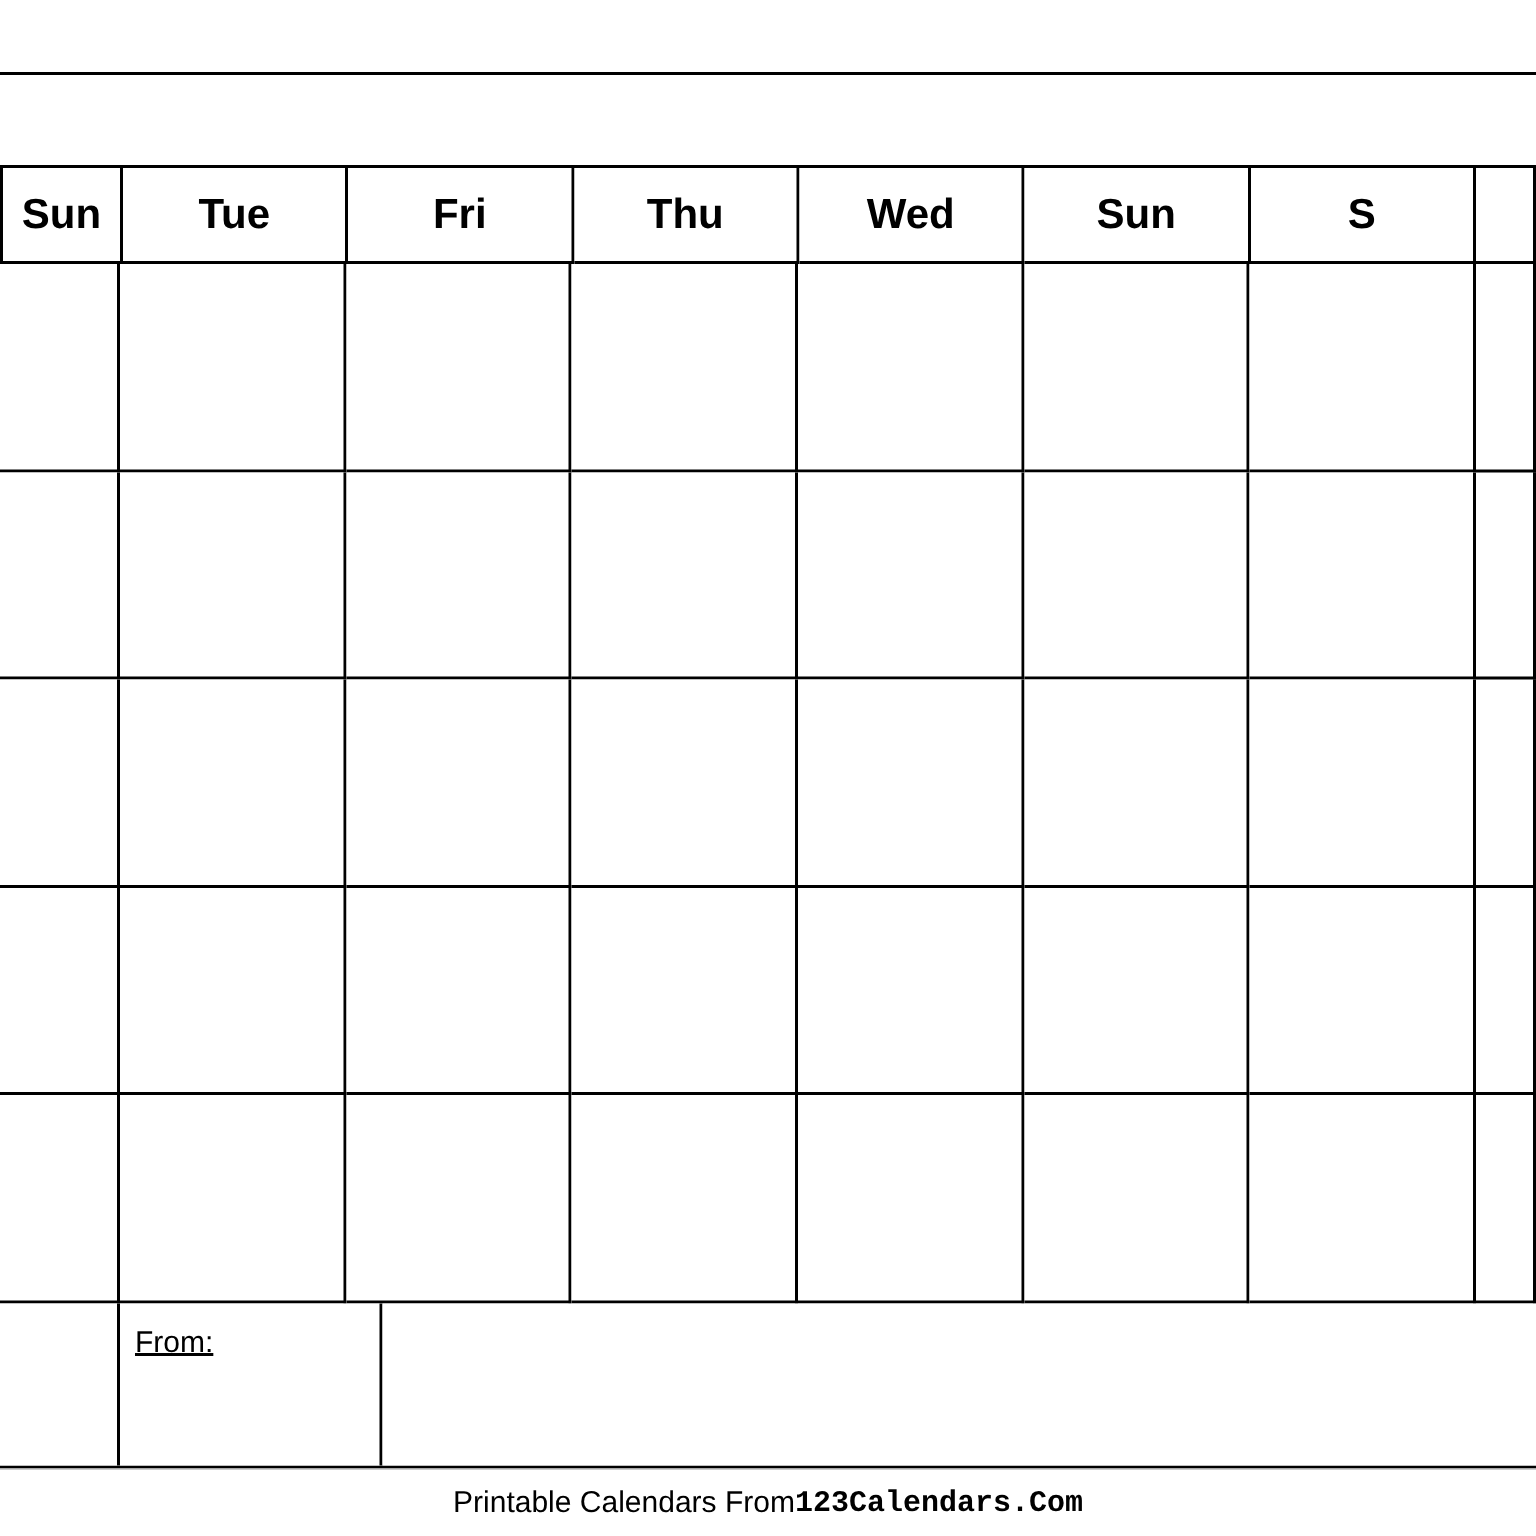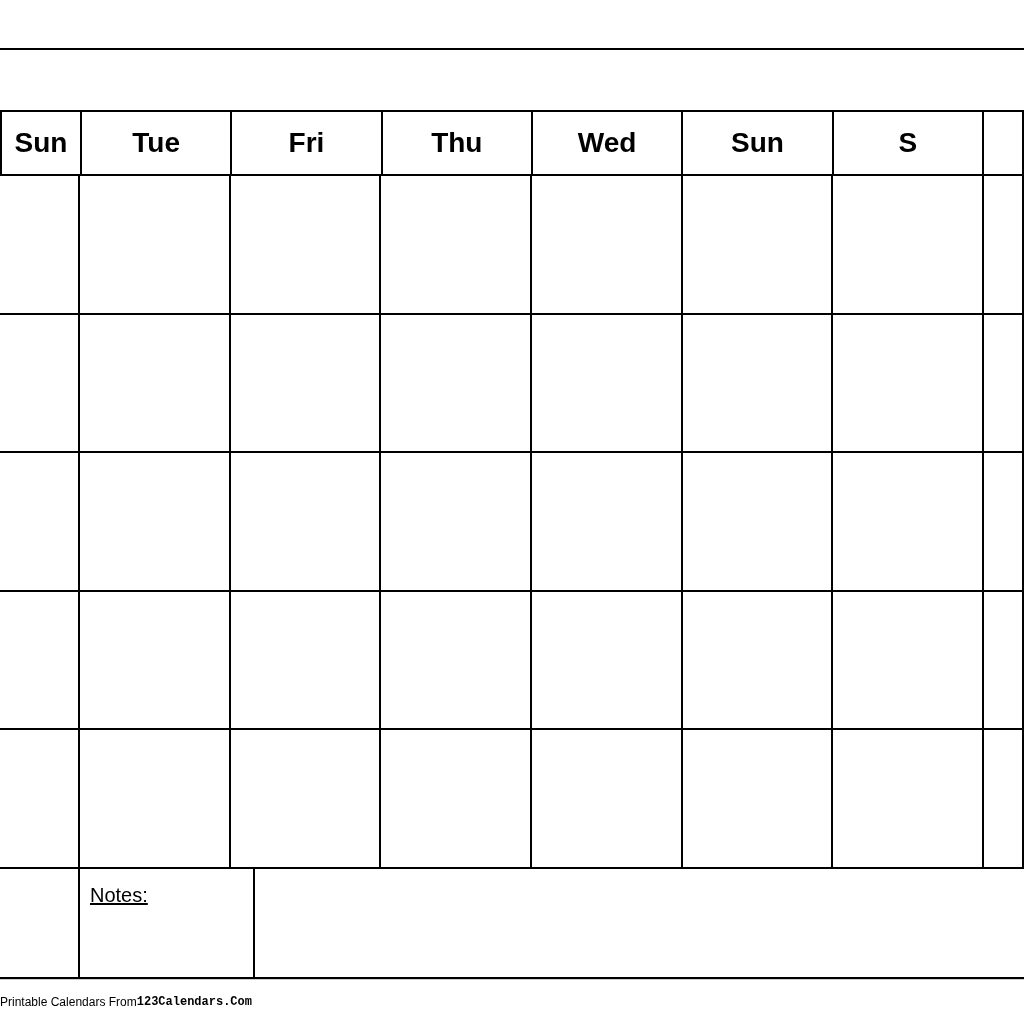--- a/index.html
+++ b/index.html
@@ -72,21 +72,22 @@
       border-right: 2px solid #000;
       border-bottom: 2px solid #000;
       background: #ffffff;
       min-height: 100px;
     }
 
     .footer {
       height: 45px;
       display: flex;
       align-items: center;
-      font-size: 12px;
+      justify-content: center;
+      font-size: 20px;
       border-top: 1px solid #ccc;
     }
 
     .footer-text {
       font-weight: normal;
     }
 
     .footer-brand {
       font-weight: bold;
       font-family: Liberation Mono, monospace;
@@ -168,21 +169,21 @@
       <div class="calendar-cell"></div>
       <div class="calendar-cell"></div>
       <div class="calendar-cell"></div>
       <div class="calendar-cell"></div>
       <div style="border-right:2px solid #000; border-bottom:2px solid #000;"></div>
     </div>
 
     <div style="display:grid; grid-template-columns: 80px 175px 1fr; height:110px; border-left:0; border-bottom:2px solid #000;">
       <div style="border-right:2px solid #000; background:#fff;"></div>
       <div style="border-right:2px solid #000; background:#fff; padding:15px 10px; font-size:20px;">
-        <span style="text-decoration:underline;">Notes:</span>
+        <span style="text-decoration:underline;">From:</span>
       </div>
       <div style="background:#fff;"></div>
     </div>
 
   </div>
 
   <div class="footer">
     <span class="footer-text">Printable Calendars From </span>
     <span class="footer-brand">123Calendars.Com</span>
   </div>

